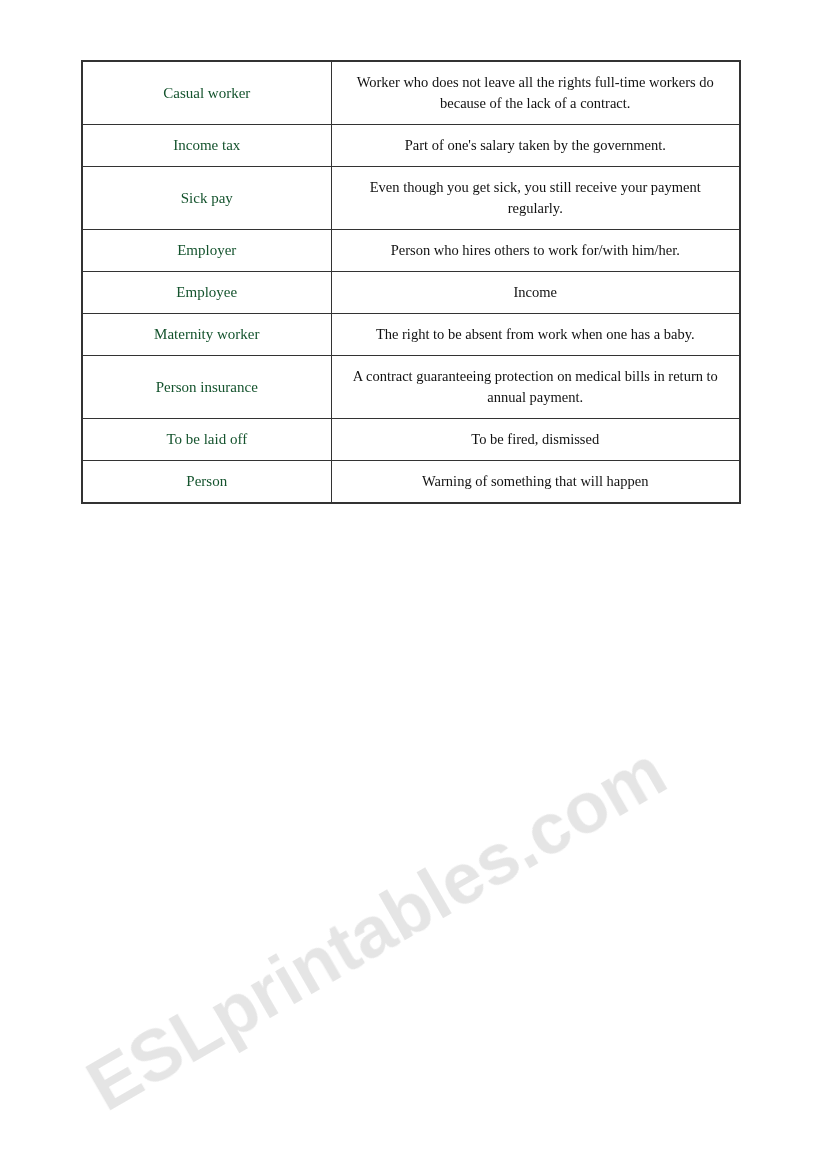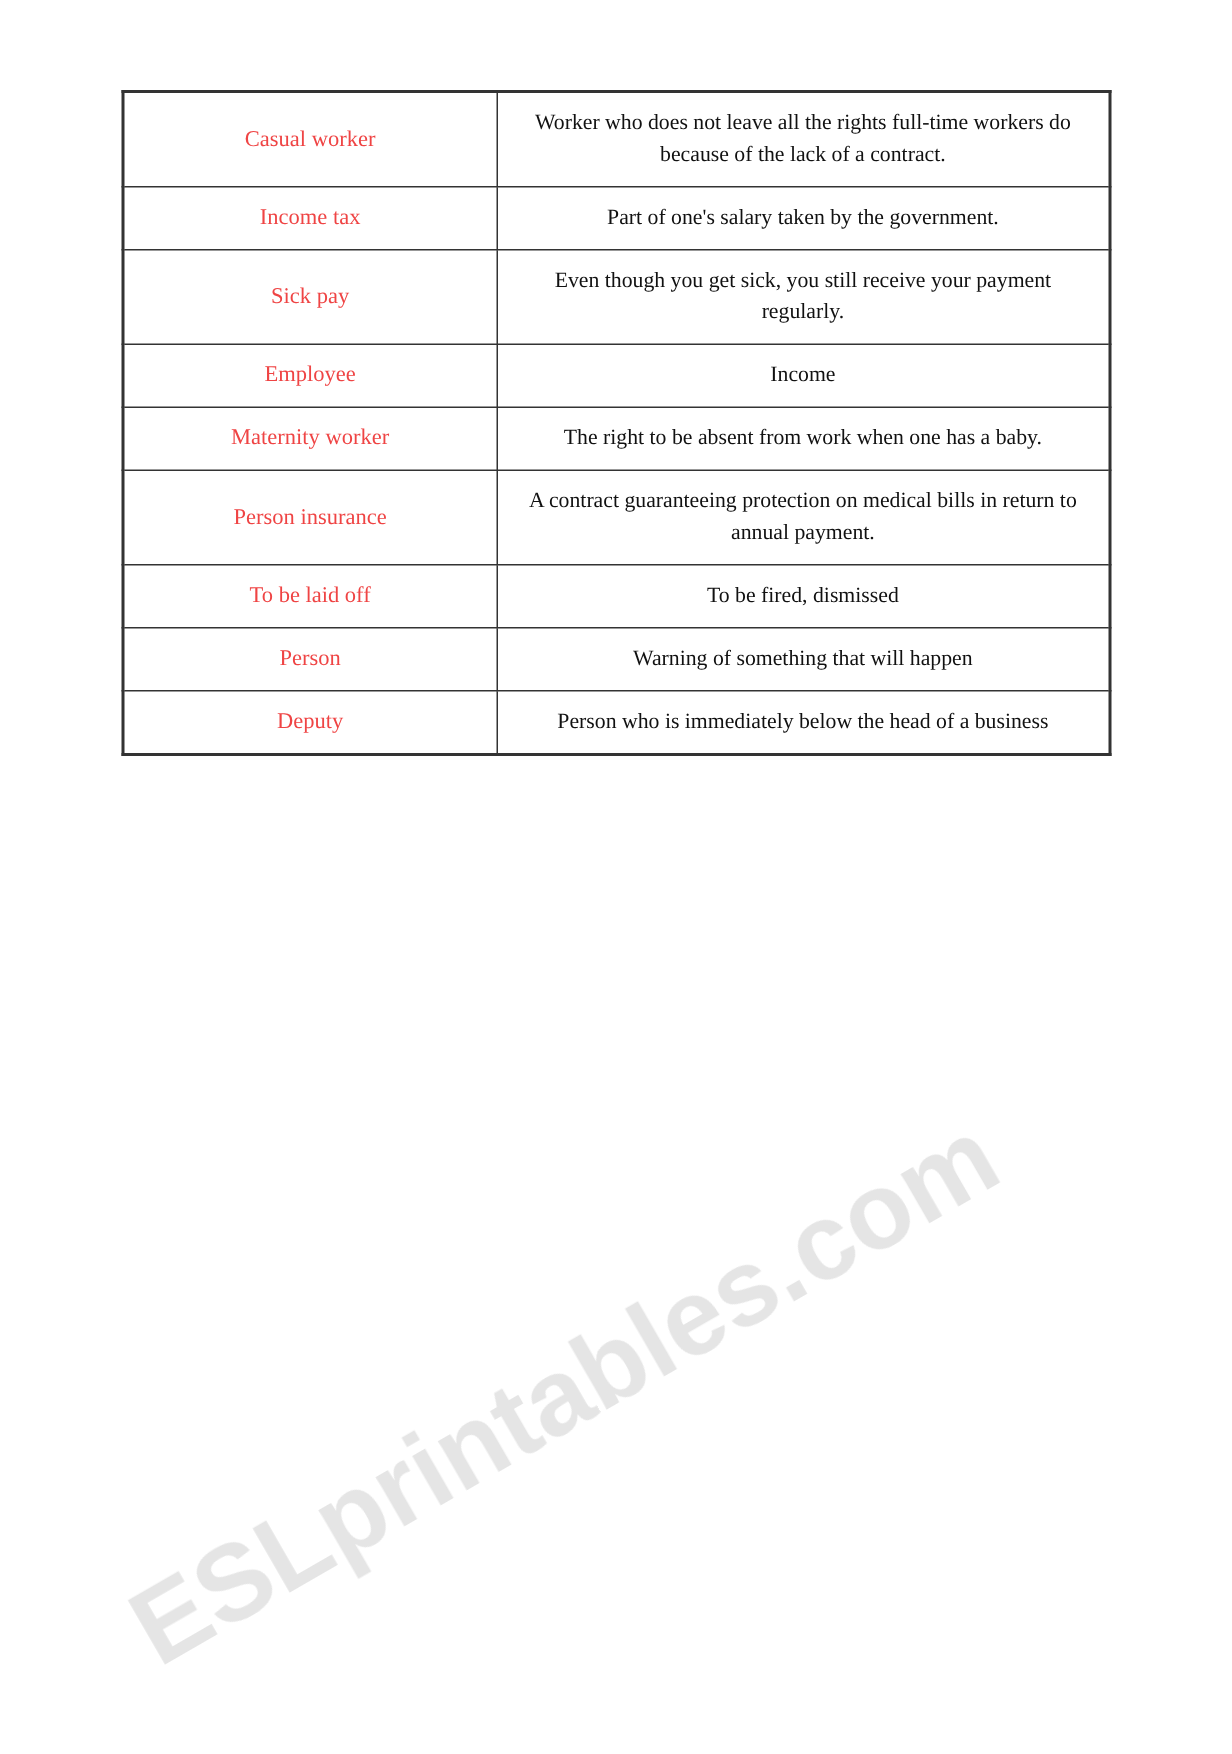--- a/index.html
+++ b/index.html
@@ -36,21 +36,21 @@
 
     td {
       border: 1px solid #333;
       padding: 10px 14px;
       vertical-align: middle;
     }
 
     td.term {
       width: 38%;
       text-align: center;
-      color: #ef4444;
+      color: #14532d;
       font-size: 15px;
       font-weight: normal;
     }
 
     td.definition {
       width: 62%;
       text-align: center;
       color: #111;
       font-size: 14.5px;
       line-height: 1.45;
@@ -82,40 +82,40 @@
         </tr>
         <tr>
           <td class="term">Income tax</td>
           <td class="definition">Part of one's salary taken by the government.</td>
         </tr>
         <tr>
           <td class="term">Sick pay</td>
           <td class="definition">Even though you get sick, you still receive your payment regularly.</td>
         </tr>
         <tr>
+          <td class="term">Employer</td>
+          <td class="definition">Person who hires others to work for/with him/her.</td>
+        </tr>
+        <tr>
           <td class="term">Employee</td>
           <td class="definition">Income</td>
         </tr>
         <tr>
           <td class="term">Maternity worker</td>
           <td class="definition">The right to be absent from work when one has a baby.</td>
         </tr>
         <tr>
           <td class="term">Person insurance</td>
           <td class="definition">A contract guaranteeing protection on medical bills in return to annual payment.</td>
         </tr>
         <tr>
           <td class="term">To be laid off</td>
           <td class="definition">To be fired, dismissed</td>
         </tr>
         <tr>
           <td class="term">Person</td>
           <td class="definition">Warning of something that will happen</td>
         </tr>
-        <tr>
-          <td class="term">Deputy</td>
-          <td class="definition">Person who is immediately below the head of a business</td>
-        </tr>
       </tbody>
   </table>
 </div>
 
 <div class="watermark">ESLprintables.com</div>
 
 </body></html>

